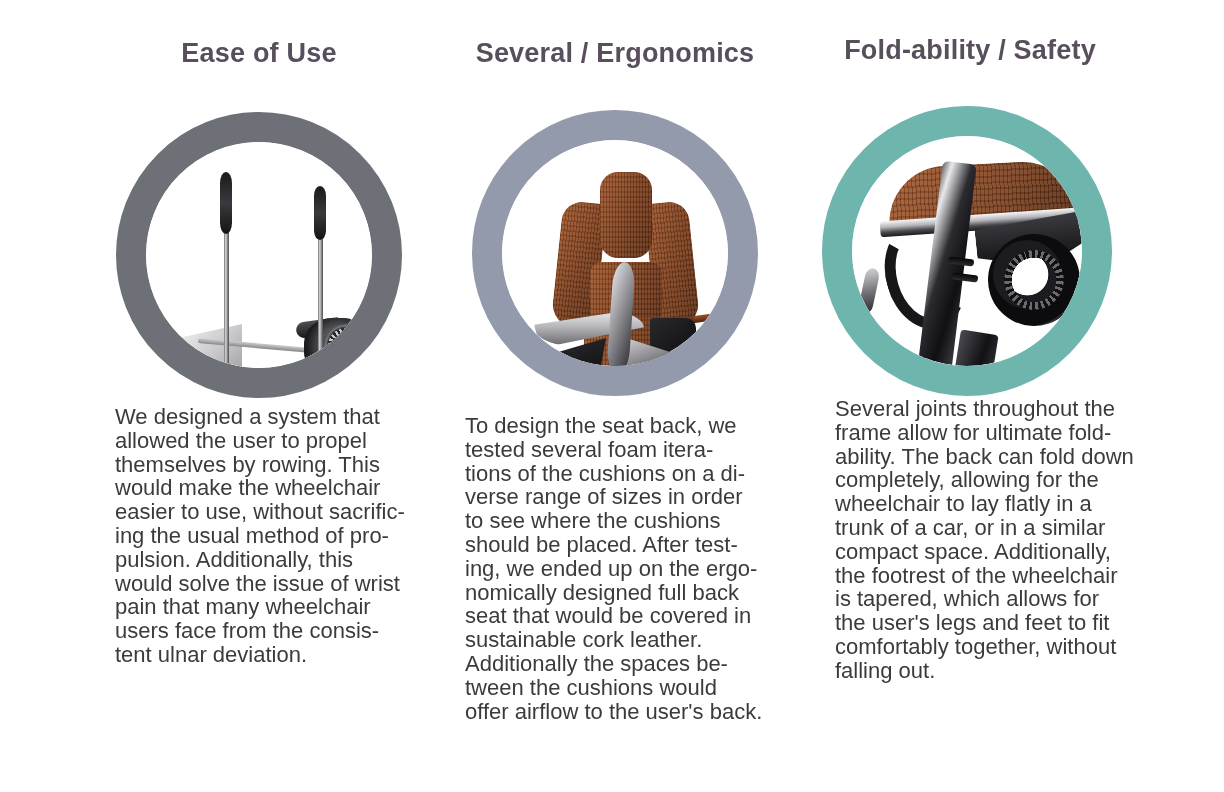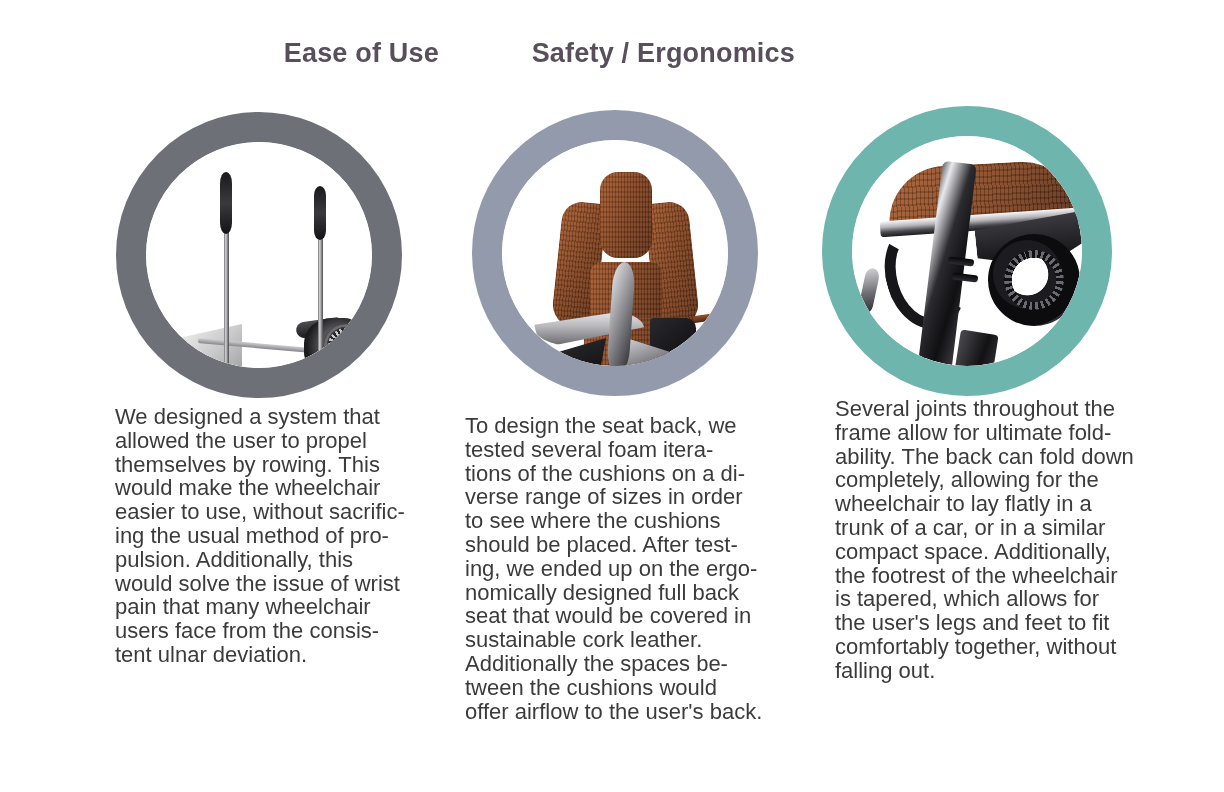--- a/index.html
+++ b/index.html
@@ -30,21 +30,21 @@
   }
   .col-1 { left: 79px; }
   .col-2 { left: 435px; }
   .col-3 { left: 790px; }
 
   .col-title {
     position: absolute;
     top: 36px;
     left: 0;
     width: 360px;
-    text-align: right;
+    text-align: center;
     font-size: 27px;
     font-weight: bold;
     line-height: 34px;
     color: #584e5c;
     letter-spacing: 0.2px;
   }
   .col-3 .col-title { top: 33px; }
 
   
   .badge {
@@ -286,21 +286,21 @@
       </div>
     </div>
 
     <div class="col-body" style="color: rgb(59, 59, 59);">We designed a system that allowed the user to propel themselves by rowing. This would make the wheelchair easier to use, without sacrific-
 ing the usual method of pro-
 pulsion. Additionally, this would solve the issue of wrist pain that many wheelchair users face from the consis-
 tent ulnar deviation.</div>
   </div>
 
   <div class="column col-2">
-    <div class="col-title" style="color: rgb(88, 78, 92);">Safety /
+    <div class="col-title" style="color: rgb(88, 78, 92);">Several /
 Ergonomics</div>
 
     <div class="badge" id="badge-2" style="border-color: rgb(146, 154, 171);">
       <div class="badge-inner">
         <div class="art2">
           <div class="arm-rail"></div>
           <div class="cork shoulder-l"></div>
           <div class="cork shoulder-r"></div>
           <div class="cork headrest"></div>
           <div class="cork lumbar"></div>
@@ -316,20 +316,22 @@
 
     <div class="col-body" style="color: rgb(59, 59, 59);">To design the seat back, we tested several foam itera-
 tions of the cushions on a di-
 verse range of sizes in order to see where the cushions should be placed. After test-
 ing, we ended up on the ergo-
 nomically designed full back seat that would be covered in sustainable cork leather. Additionally the spaces be-
 tween the cushions would offer airflow to the user's back.</div>
   </div>
 
   <div class="column col-3">
+    <div class="col-title" style="color: rgb(88, 78, 92);">Fold-ability /
+Safety</div>
 
     <div class="badge" id="badge-3" style="border-color: rgb(110, 181, 174);">
       <div class="badge-inner">
         <div class="art3">
           <div class="f-cork"></div>
           <div class="f-rail"></div>
           <div class="f-bracket"></div>
           <div class="f-ratchet"></div>
           <div class="f-hook"></div>
           <div class="f-small"></div>

